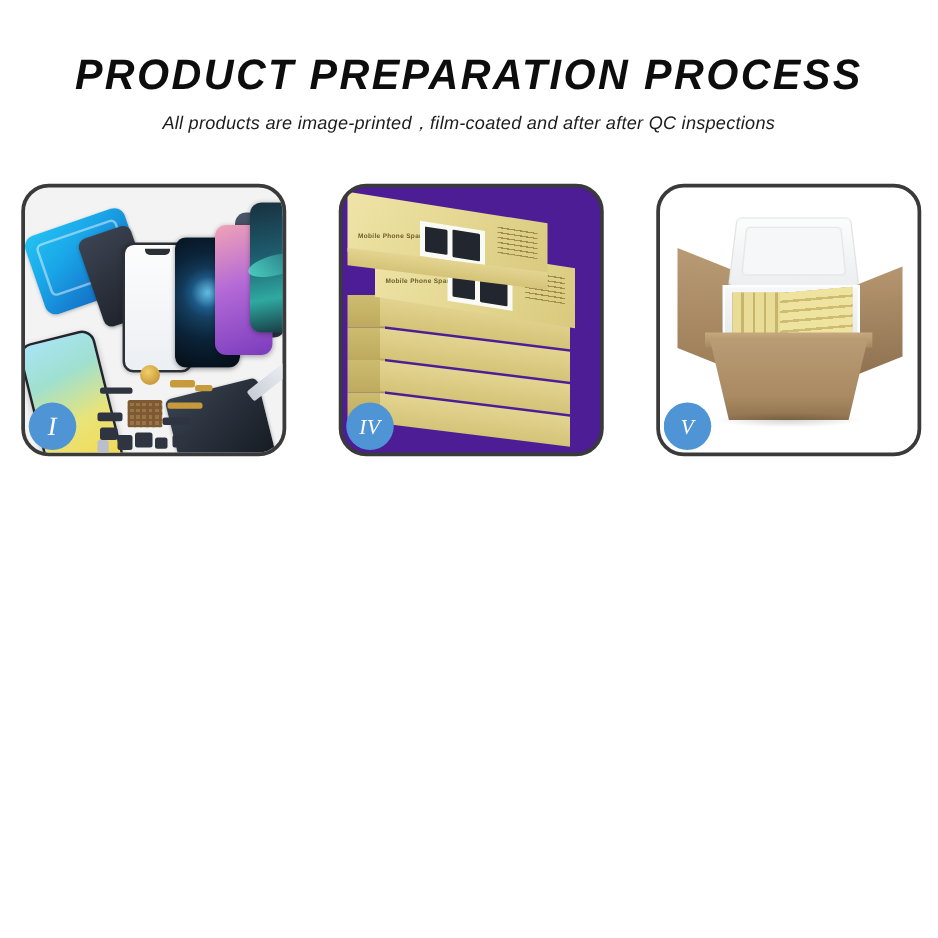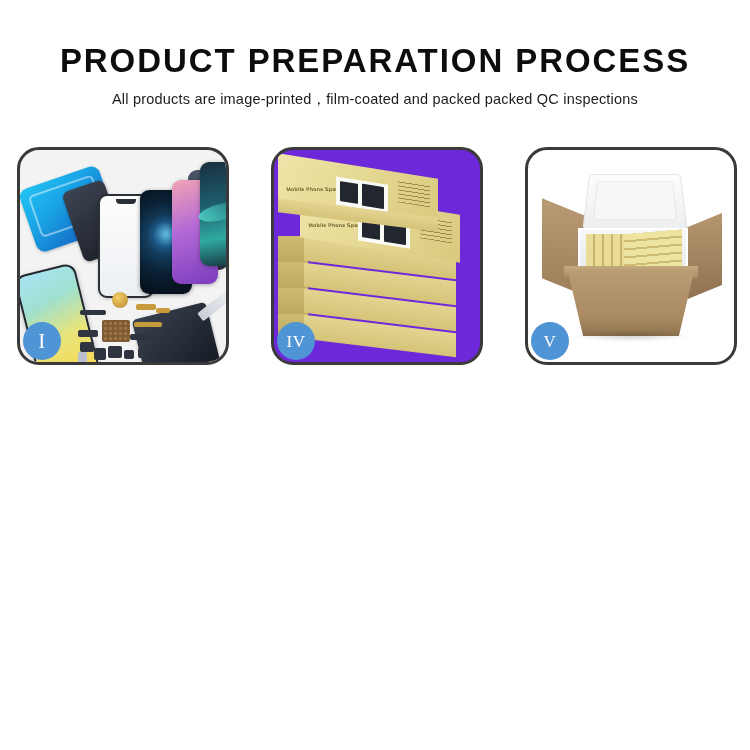--- a/index.html
+++ b/index.html
@@ -1,21 +1,21 @@
 <!DOCTYPE html>
 <html><head>
 <meta charset="utf-8">
 <style>
   html,body{margin:0;padding:0;}
   body{
     width:750px;height:750px;background:#ffffff;
     font-family:"Liberation Sans","DejaVu Sans",sans-serif;
     overflow:hidden;position:relative;
   }
-  .page{width:653px;height:750px;position:relative;}
+  .page{width:653px;height:750px;position:relative;font-style:italic;}
 
   
   .header{position:absolute;left:0;top:0;width:750px;text-align:center;}
   .title{
     font-size:34px;font-weight:700;letter-spacing:2.0px;color:#0d0d0d;
     margin:0;padding:40px 0 0 0;line-height:40px;
     font-family:"Liberation Sans","DejaVu Sans",sans-serif;
     transform:scaleX(0.97);
   }
   .subtitle{
@@ -204,21 +204,21 @@
   }
   .b3-foamgray{
     position:absolute;left:36px;top:120px;width:142px;height:30px;
     background:
       radial-gradient(circle at 4px 4px,#b5bac4 2px,#6f7782 3px,transparent 3.6px) 0 0/8px 8px,
       radial-gradient(circle at 4px 4px,#a3a9b4 1.8px,#5d646e 2.8px,transparent 3.4px) 4px 4px/8px 8px,
       #7d848f;
   }
 
   
-  .p4{background:#6d28d9;}
+  .p4{background:#4c1d95;}
   .stackwrap{position:absolute;left:0;top:0;width:212px;height:218px;}
   .ktop{
     position:absolute;
     background:linear-gradient(120deg,#efe4a8 0%,#e6d994 45%,#d9c97e 100%);
   }
   .kfront{
     position:absolute;
     background:linear-gradient(180deg,#e3d491 0%,#d4c377 100%);
   }
   .kside{
@@ -316,21 +316,21 @@
     background:radial-gradient(ellipse,rgba(0,0,0,.17),transparent 70%);
   }
 </style>
 </head>
 <body>
 
 <div class="page">
 
   <div class="header">
     <h1 class="title">PRODUCT PREPARATION PROCESS</h1>
-    <p class="subtitle">All products are image-printed，film-coated and packed packed QC inspections</p>
+    <p class="subtitle">All products are image-printed，film-coated and after after QC inspections</p>
   </div>
 
   <div class="grid">
 
     <div class="panel p1">
       <div class="stage">
         <div class="ph ph-adh"></div>
         <div class="ph ph-back"></div>
         <div class="ph ph-glass"></div>
         <div class="ph ph-dark"></div>

